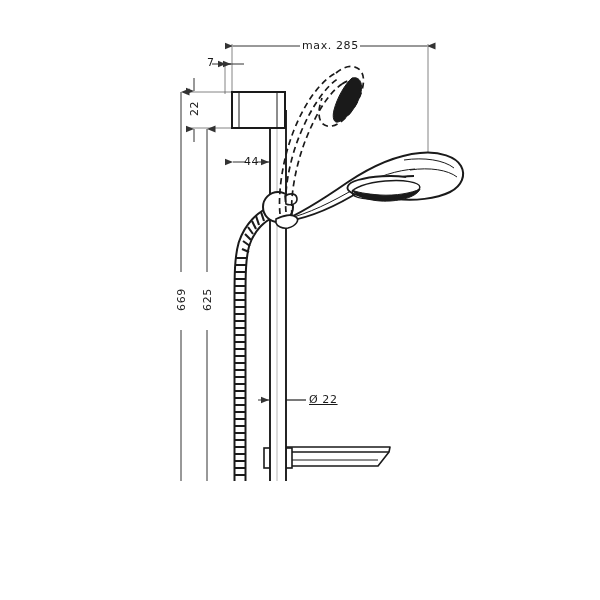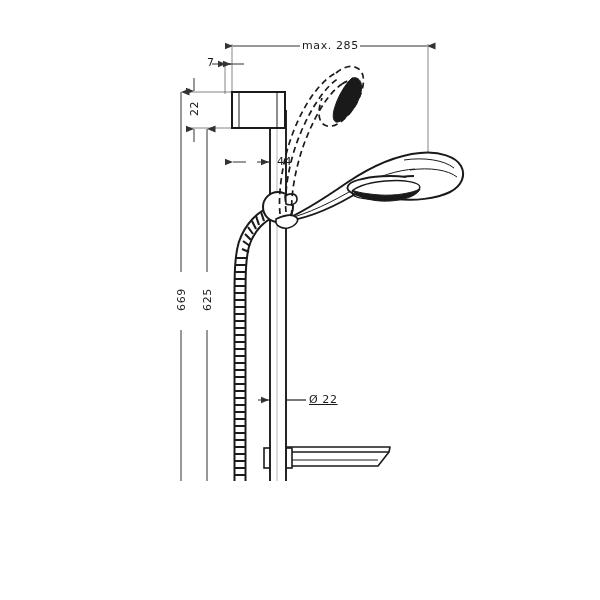--- a/index.html
+++ b/index.html
@@ -227,21 +227,21 @@
              C334,123 332,118 334,110 C337,98 345,84 352,78 Z" fill="#1a1a1a" stroke="#1a1a1a" stroke-width="1"></path>
 
   </svg>
 
   <div class="dim-text" style="left:302px; top:40px;">max. 285</div>
 
   <div class="dim-text" style="left:207px; top:57px;">7</div>
 
   <div class="dim-text rot90" style="left:186px; top:103px; width:16px; text-align:center;">22</div>
 
-  <div class="dim-text" style="left:244px; top:156px;margin-left:33px;">44</div>
+  <div class="dim-text" style="left:244px; top:156px;">44</div>
 
   <div class="dim-text rot90" style="left:168px; top:294px; width:26px; text-align:center;">669</div>
 
   <div class="dim-text rot90" style="left:194px; top:294px; width:26px; text-align:center;">625</div>
 
   <div class="dim-text" style="left:309px; top:394px;text-decoration:underline;">Ø 22</div>
 
 </div>
 
 </body></html>

